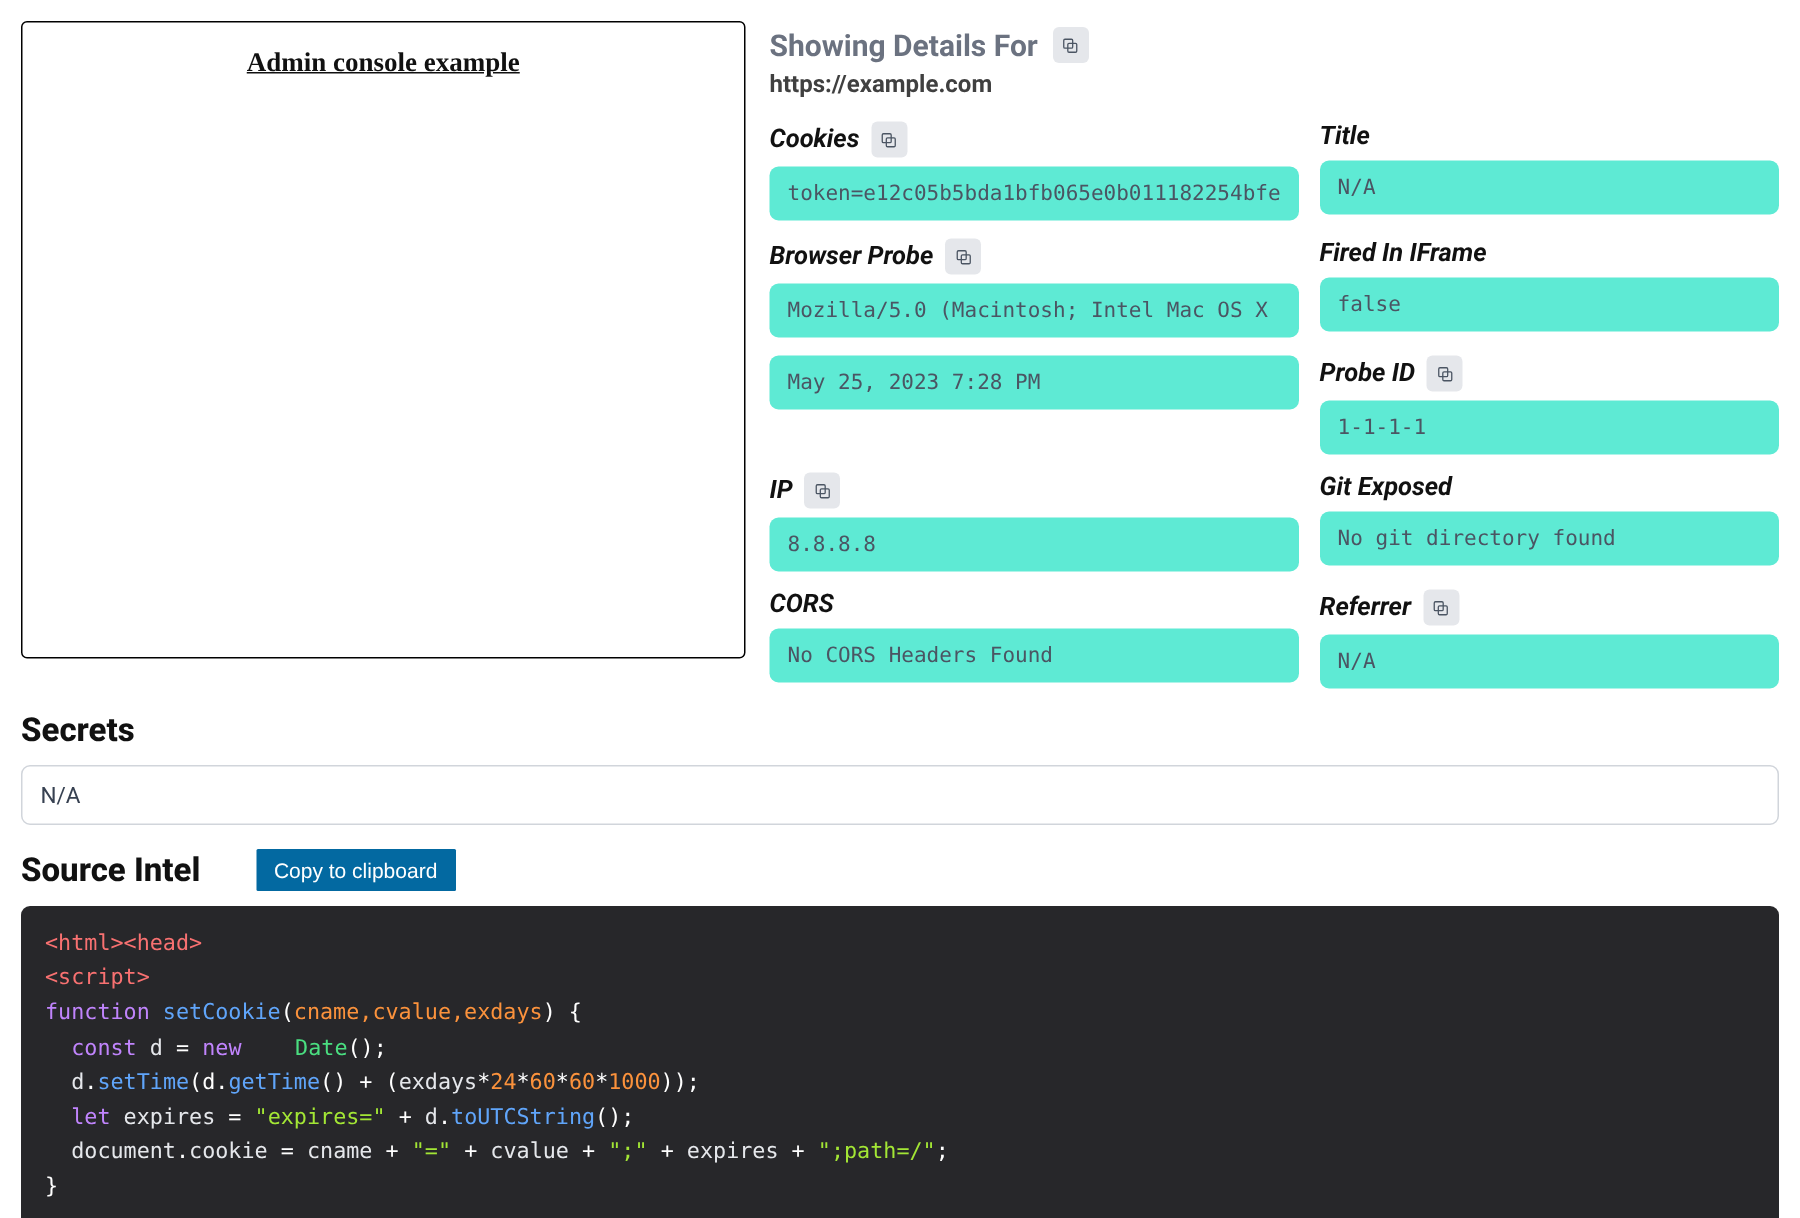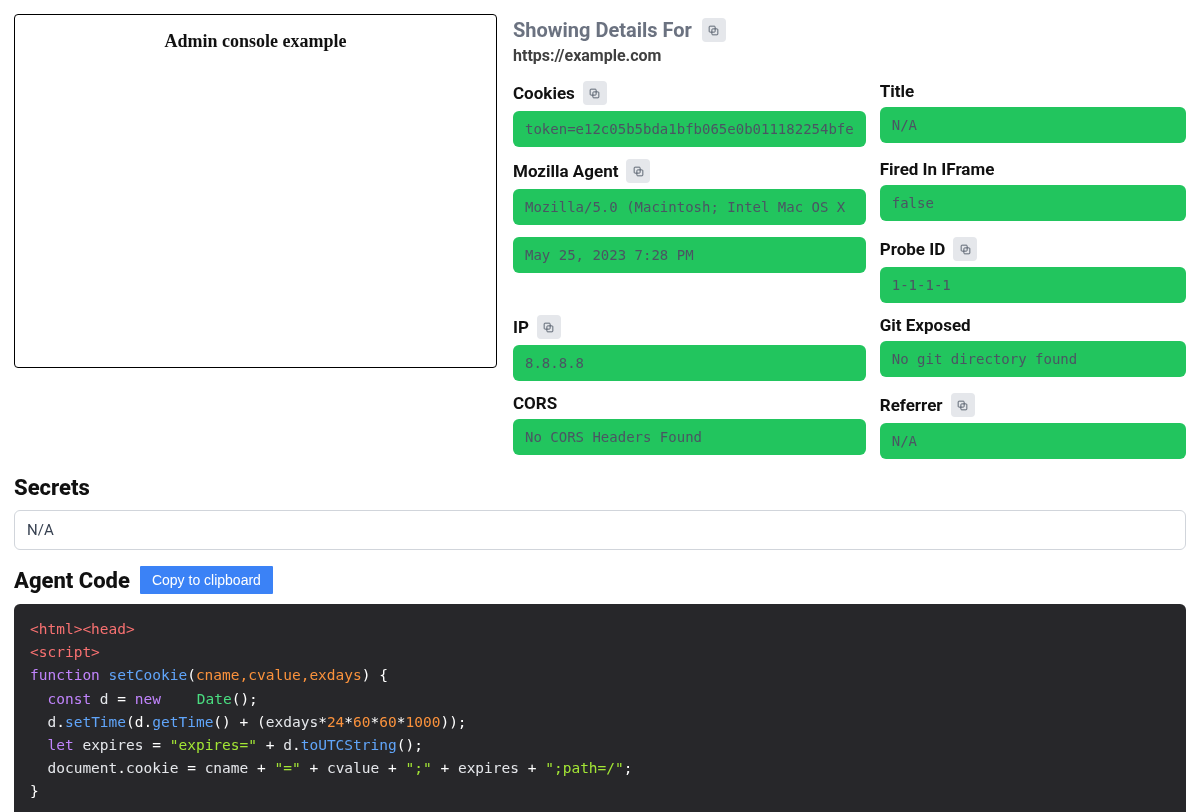--- a/index.html
+++ b/index.html
@@ -12,24 +12,25 @@
     width: 1200px;
   }
   .top {
     display: flex;
     gap: 16px;
     margin-bottom: 16px;
     align-items: flex-start;
   }
   .preview {
     width: 483px;
-    height: 354px;
+    height: 425px;
     border: 1.5px solid #000;
     border-radius: 4px;
     flex-shrink: 0;
+    text-decoration: underline;
   }
   .preview-title {
     text-align: center;
     font-family: "Times New Roman", Times, serif;
     font-weight: 700;
     font-size: 18px;
     padding-top: 16px;
   }
   .details {
     flex: 1;
@@ -60,23 +61,24 @@
     flex-direction: column;
     gap: 6px;
   }
   .field-label {
     font-size: 17px;
     font-weight: 700;
     color: #111;
     display: inline-flex;
     align-items: center;
     gap: 8px;
+    font-style: italic;
   }
   .field-value {
-    background: #22c55e;
+    background: #5eead4;
     border-radius: 6px;
     padding: 10px 12px;
     font-family: ui-monospace, SFMono-Regular, Menlo, Consolas, monospace;
     font-size: 14px;
     color: #4b5563;
     white-space: nowrap;
     overflow: hidden;
     text-overflow: clip;
   }
   .copy-btn {
@@ -108,28 +110,29 @@
   }
   .secrets-box {
     border: 1px solid #d1d5db;
     border-radius: 6px;
     padding: 10px 12px;
     font-size: 15px;
     color: #374151;
     margin-bottom: 16px;
   }
   .copy-pill {
-    background: #3b82f6;
+    background: #0369a1;
     color: #fff;
     font-size: 14px;
     font-weight: 500;
     border: none;
     border-radius: 1px;
     padding: 6px 12px;
     cursor: pointer;
+    margin-left: 27px;
   }
   .code-block {
     background: #27272a;
     border-radius: 6px;
     padding: 14px 16px;
     font-family: ui-monospace, SFMono-Regular, Menlo, Consolas, monospace;
     font-size: 14.5px;
     line-height: 1.6;
     white-space: pre;
     overflow: hidden;
@@ -183,21 +186,21 @@
 
       <div class="field">
         <div class="field-label">
             <span>Title</span>
           </div>
         <div class="field-value">N/A</div>
       </div>
 
       <div class="field">
         <div class="field-label">
-          <span>Mozilla Agent</span>
+          <span>Browser Probe</span>
           <button class="copy-btn">
               <svg viewBox="0 0 24 24">
                 <rect x="9" y="9" width="11" height="11" rx="1.5"></rect>
                 <rect x="4" y="4" width="11" height="11" rx="1.5"></rect>
               </svg>
             </button>
         </div>
         <div class="field-value">Mozilla/5.0 (Macintosh; Intel Mac OS X</div>
       </div>
 
@@ -265,21 +268,21 @@
         <div class="field-value">N/A</div>
       </div>
     </div>
   </div>
 </div>
 
 <div class="section-title">Secrets</div>
 <div class="secrets-box">N/A</div>
 
 <div class="section-title">
-  <span>Agent Code</span>
+  <span>Source Intel</span>
   <button class="copy-pill">Copy to clipboard</button>
 </div>
 
 <div class="code-block"><span class="t-tag">&lt;html&gt;&lt;head&gt;</span>
 <span class="t-tag">&lt;script&gt;</span>
 <span class="t-kw">function</span> <span class="t-func">setCookie</span><span class="t-white">(</span><span class="t-param">cname,cvalue,exdays</span><span class="t-white">) {</span>
 <span class="t-white">  </span><span class="t-kw">const</span><span class="t-white"> </span><span class="t-var">d</span><span class="t-white"> = </span><span class="t-kw">new</span><span class="t-white"> </span><span class="t-date">Date</span><span class="t-white">();</span>
 <span class="t-white">  </span><span class="t-var">d</span><span class="t-white">.</span><span class="t-func">setTime</span><span class="t-white">(d.</span><span class="t-func">getTime</span><span class="t-white">() + (</span><span class="t-var">exdays</span><span class="t-white">*</span><span class="t-num">24</span><span class="t-white">*</span><span class="t-num">60</span><span class="t-white">*</span><span class="t-num">60</span><span class="t-white">*</span><span class="t-num">1000</span><span class="t-white">));</span>
 <span class="t-white">  </span><span class="t-kw">let</span><span class="t-white"> </span><span class="t-var">expires</span><span class="t-white"> = </span><span class="t-str">"expires="</span><span class="t-white"> + </span><span class="t-var">d</span><span class="t-white">.</span><span class="t-func">toUTCString</span><span class="t-white">();</span>
 <span class="t-white">  </span><span class="t-var">document</span><span class="t-white">.</span><span class="t-var">cookie</span><span class="t-white"> = </span><span class="t-var">cname</span><span class="t-white"> + </span><span class="t-str">"="</span><span class="t-white"> + </span><span class="t-var">cvalue</span><span class="t-white"> + </span><span class="t-str">";"</span><span class="t-white"> + </span><span class="t-var">expires</span><span class="t-white"> + </span><span class="t-str">";path=/"</span><span class="t-white">;</span>

